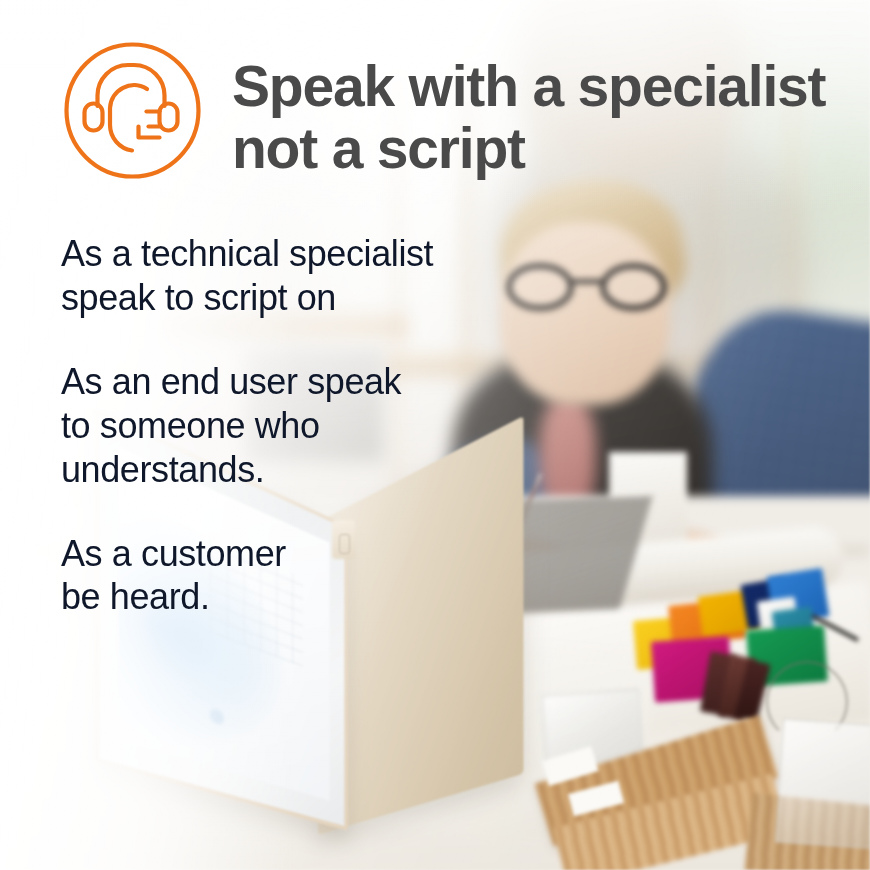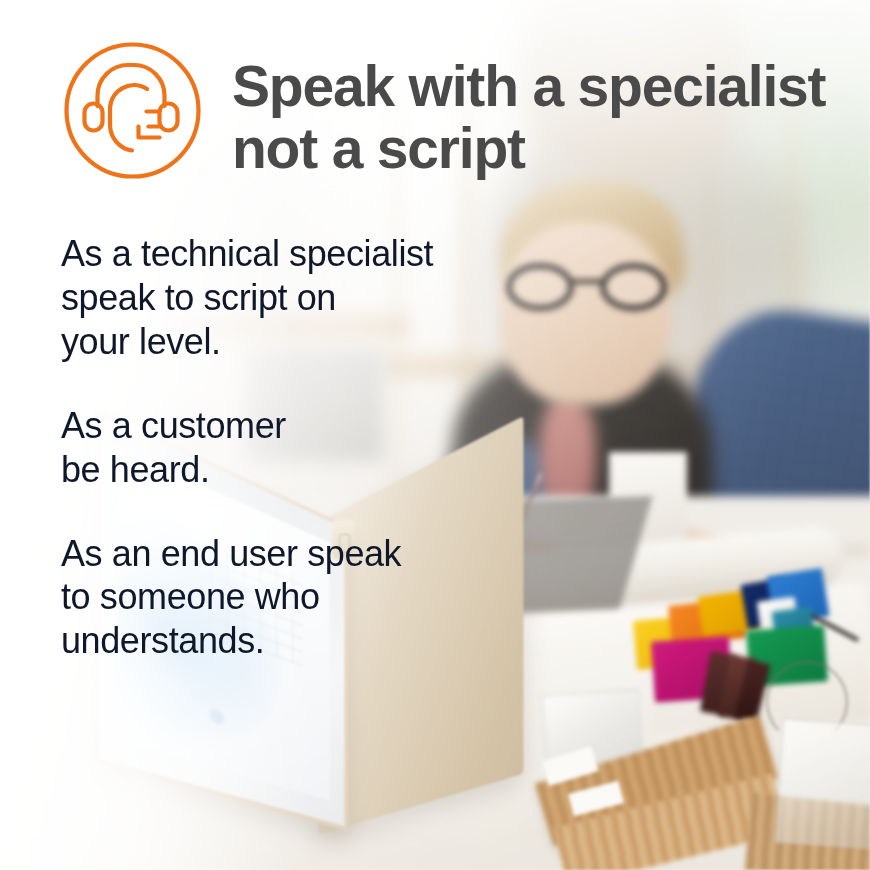--- a/index.html
+++ b/index.html
@@ -714,27 +714,26 @@
 
     <h1 class="headline">
       <span class="hl-line">Speak with a specialist</span>
       <span class="hl-line">not a script</span>
     </h1>
 
     <div class="body-copy">
       <p class="para">
         <span class="ln">As a technical specialist</span>
         <span class="ln">speak to script on</span>
-        <span class="ln">your level.</span>
-      </p>
-      <p class="para">
-        <span class="ln">As a customer</span>
-        <span class="ln">be heard.</span>
       </p>
       <p class="para">
         <span class="ln">As an end user speak</span>
         <span class="ln">to someone who</span>
         <span class="ln">understands.</span>
       </p>
+      <p class="para">
+        <span class="ln">As a customer</span>
+        <span class="ln">be heard.</span>
+      </p>
     </div>
 
   </div>
 </div>
 
 </body></html>

